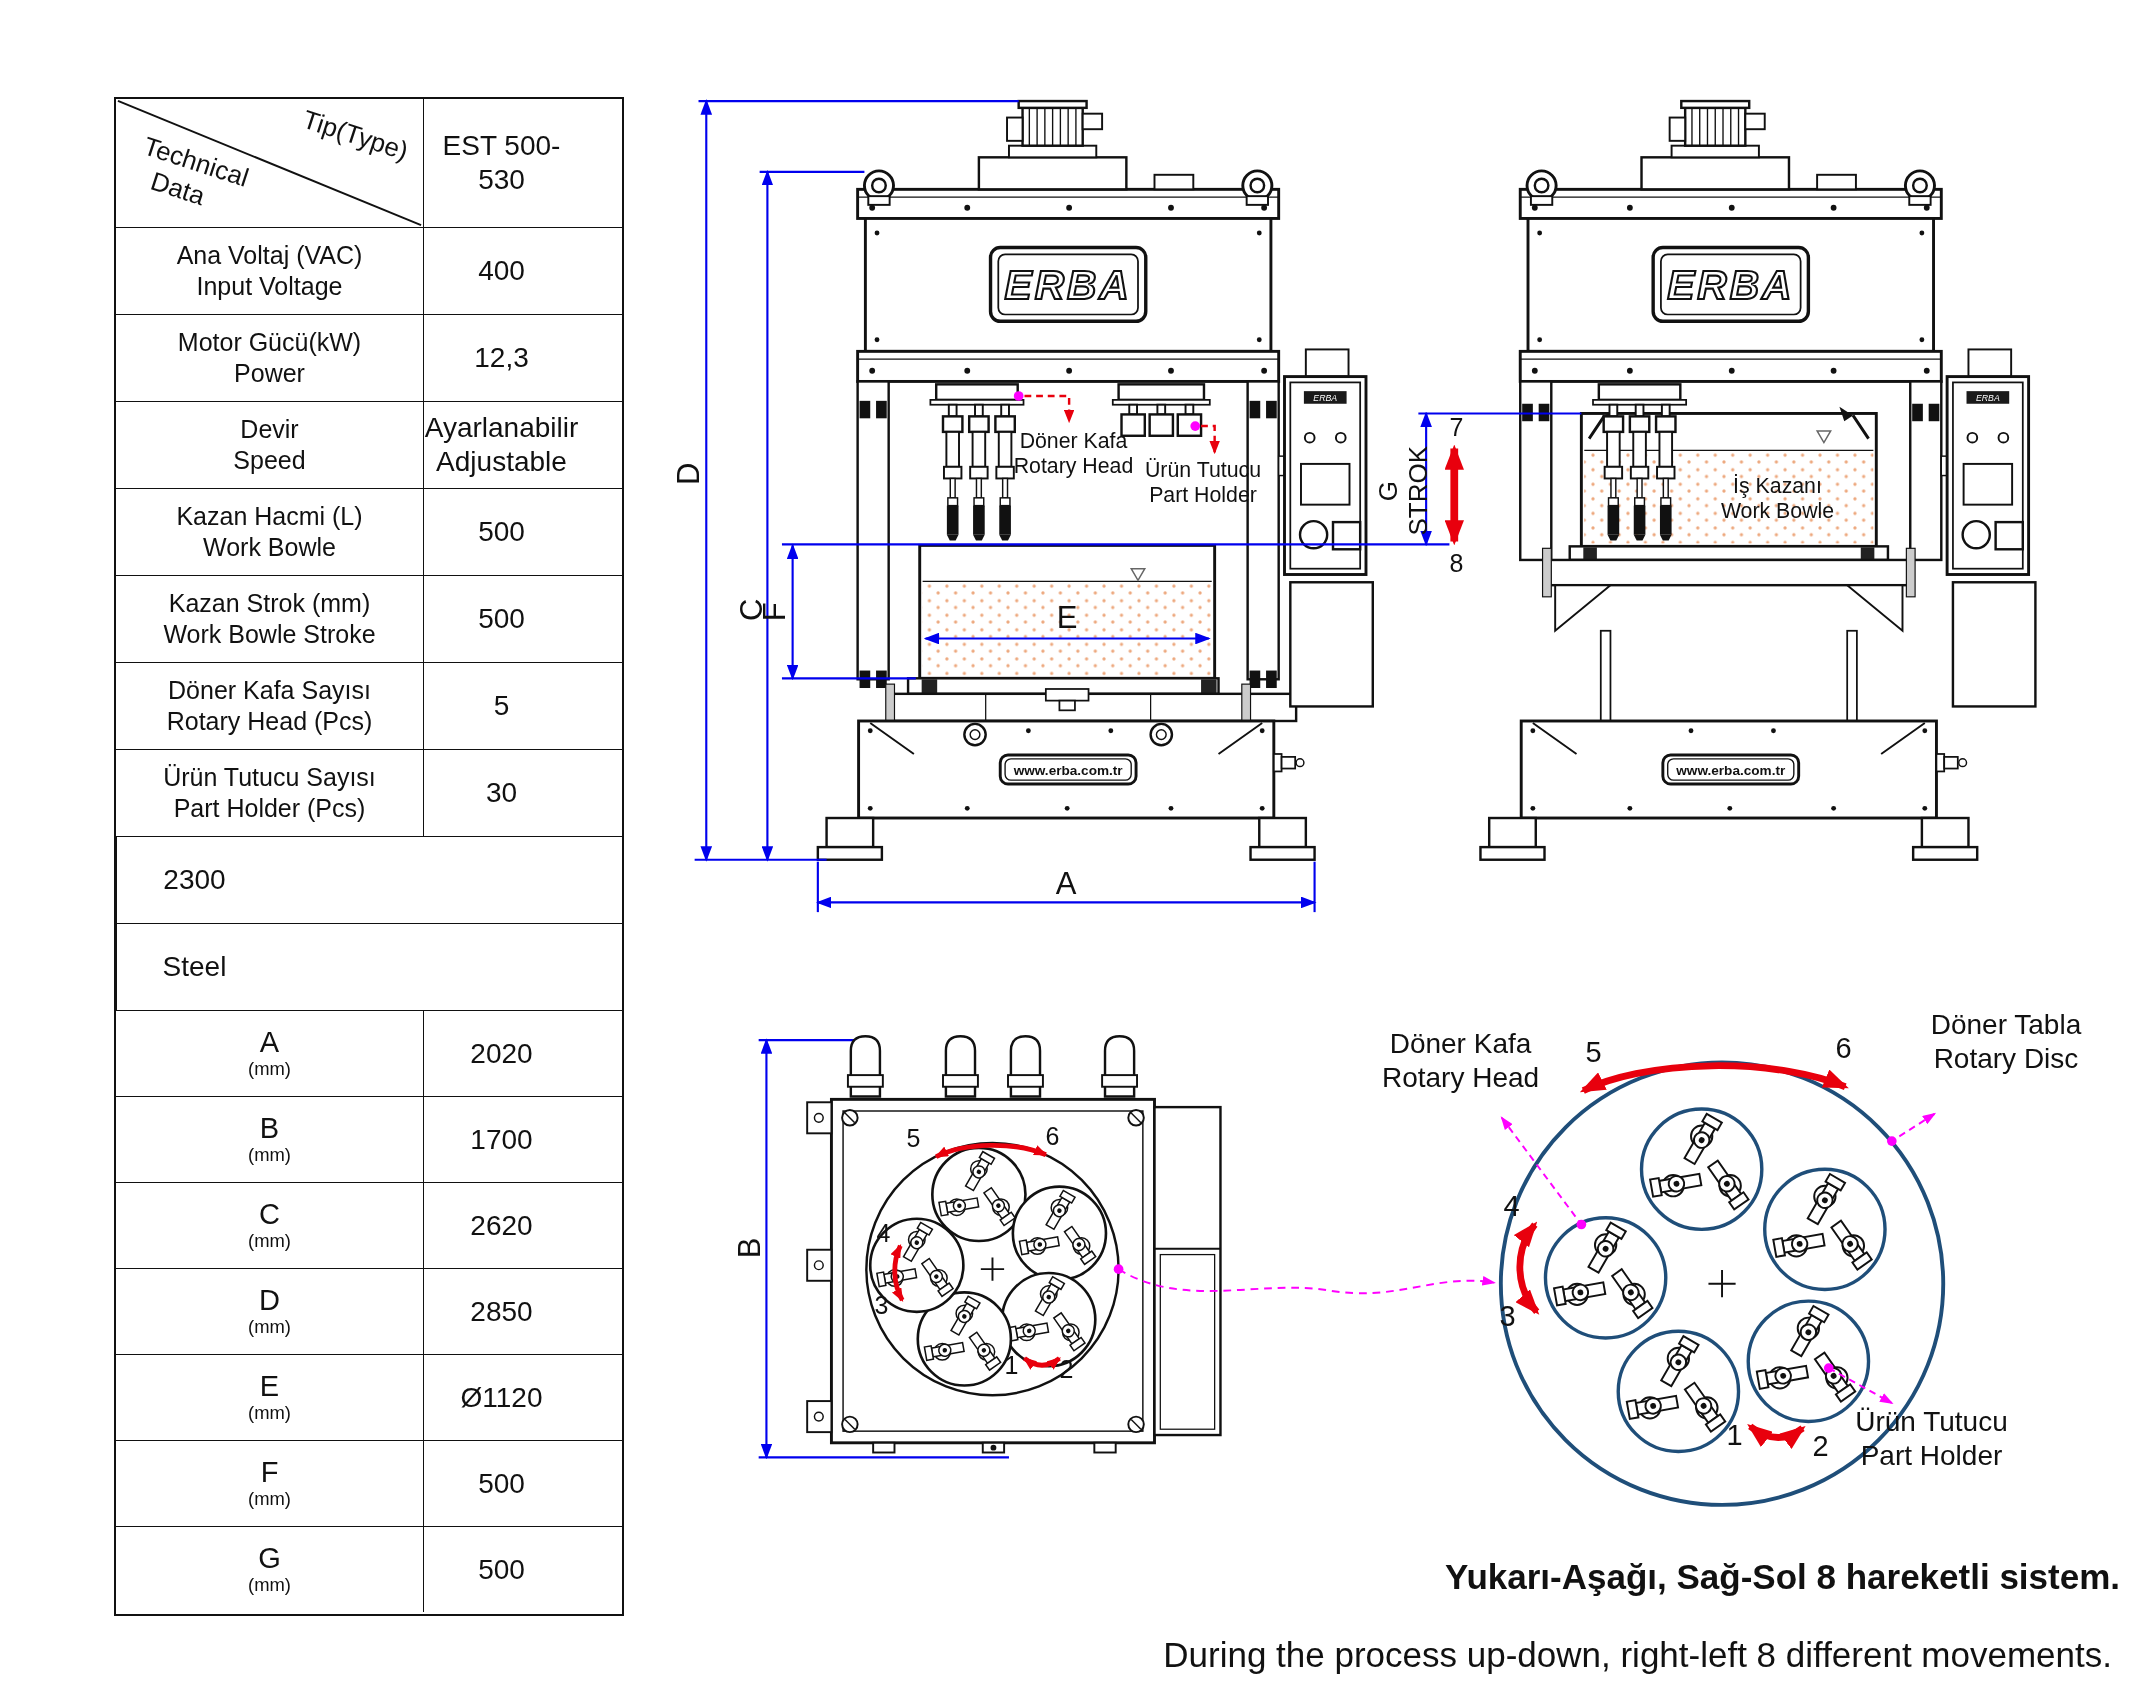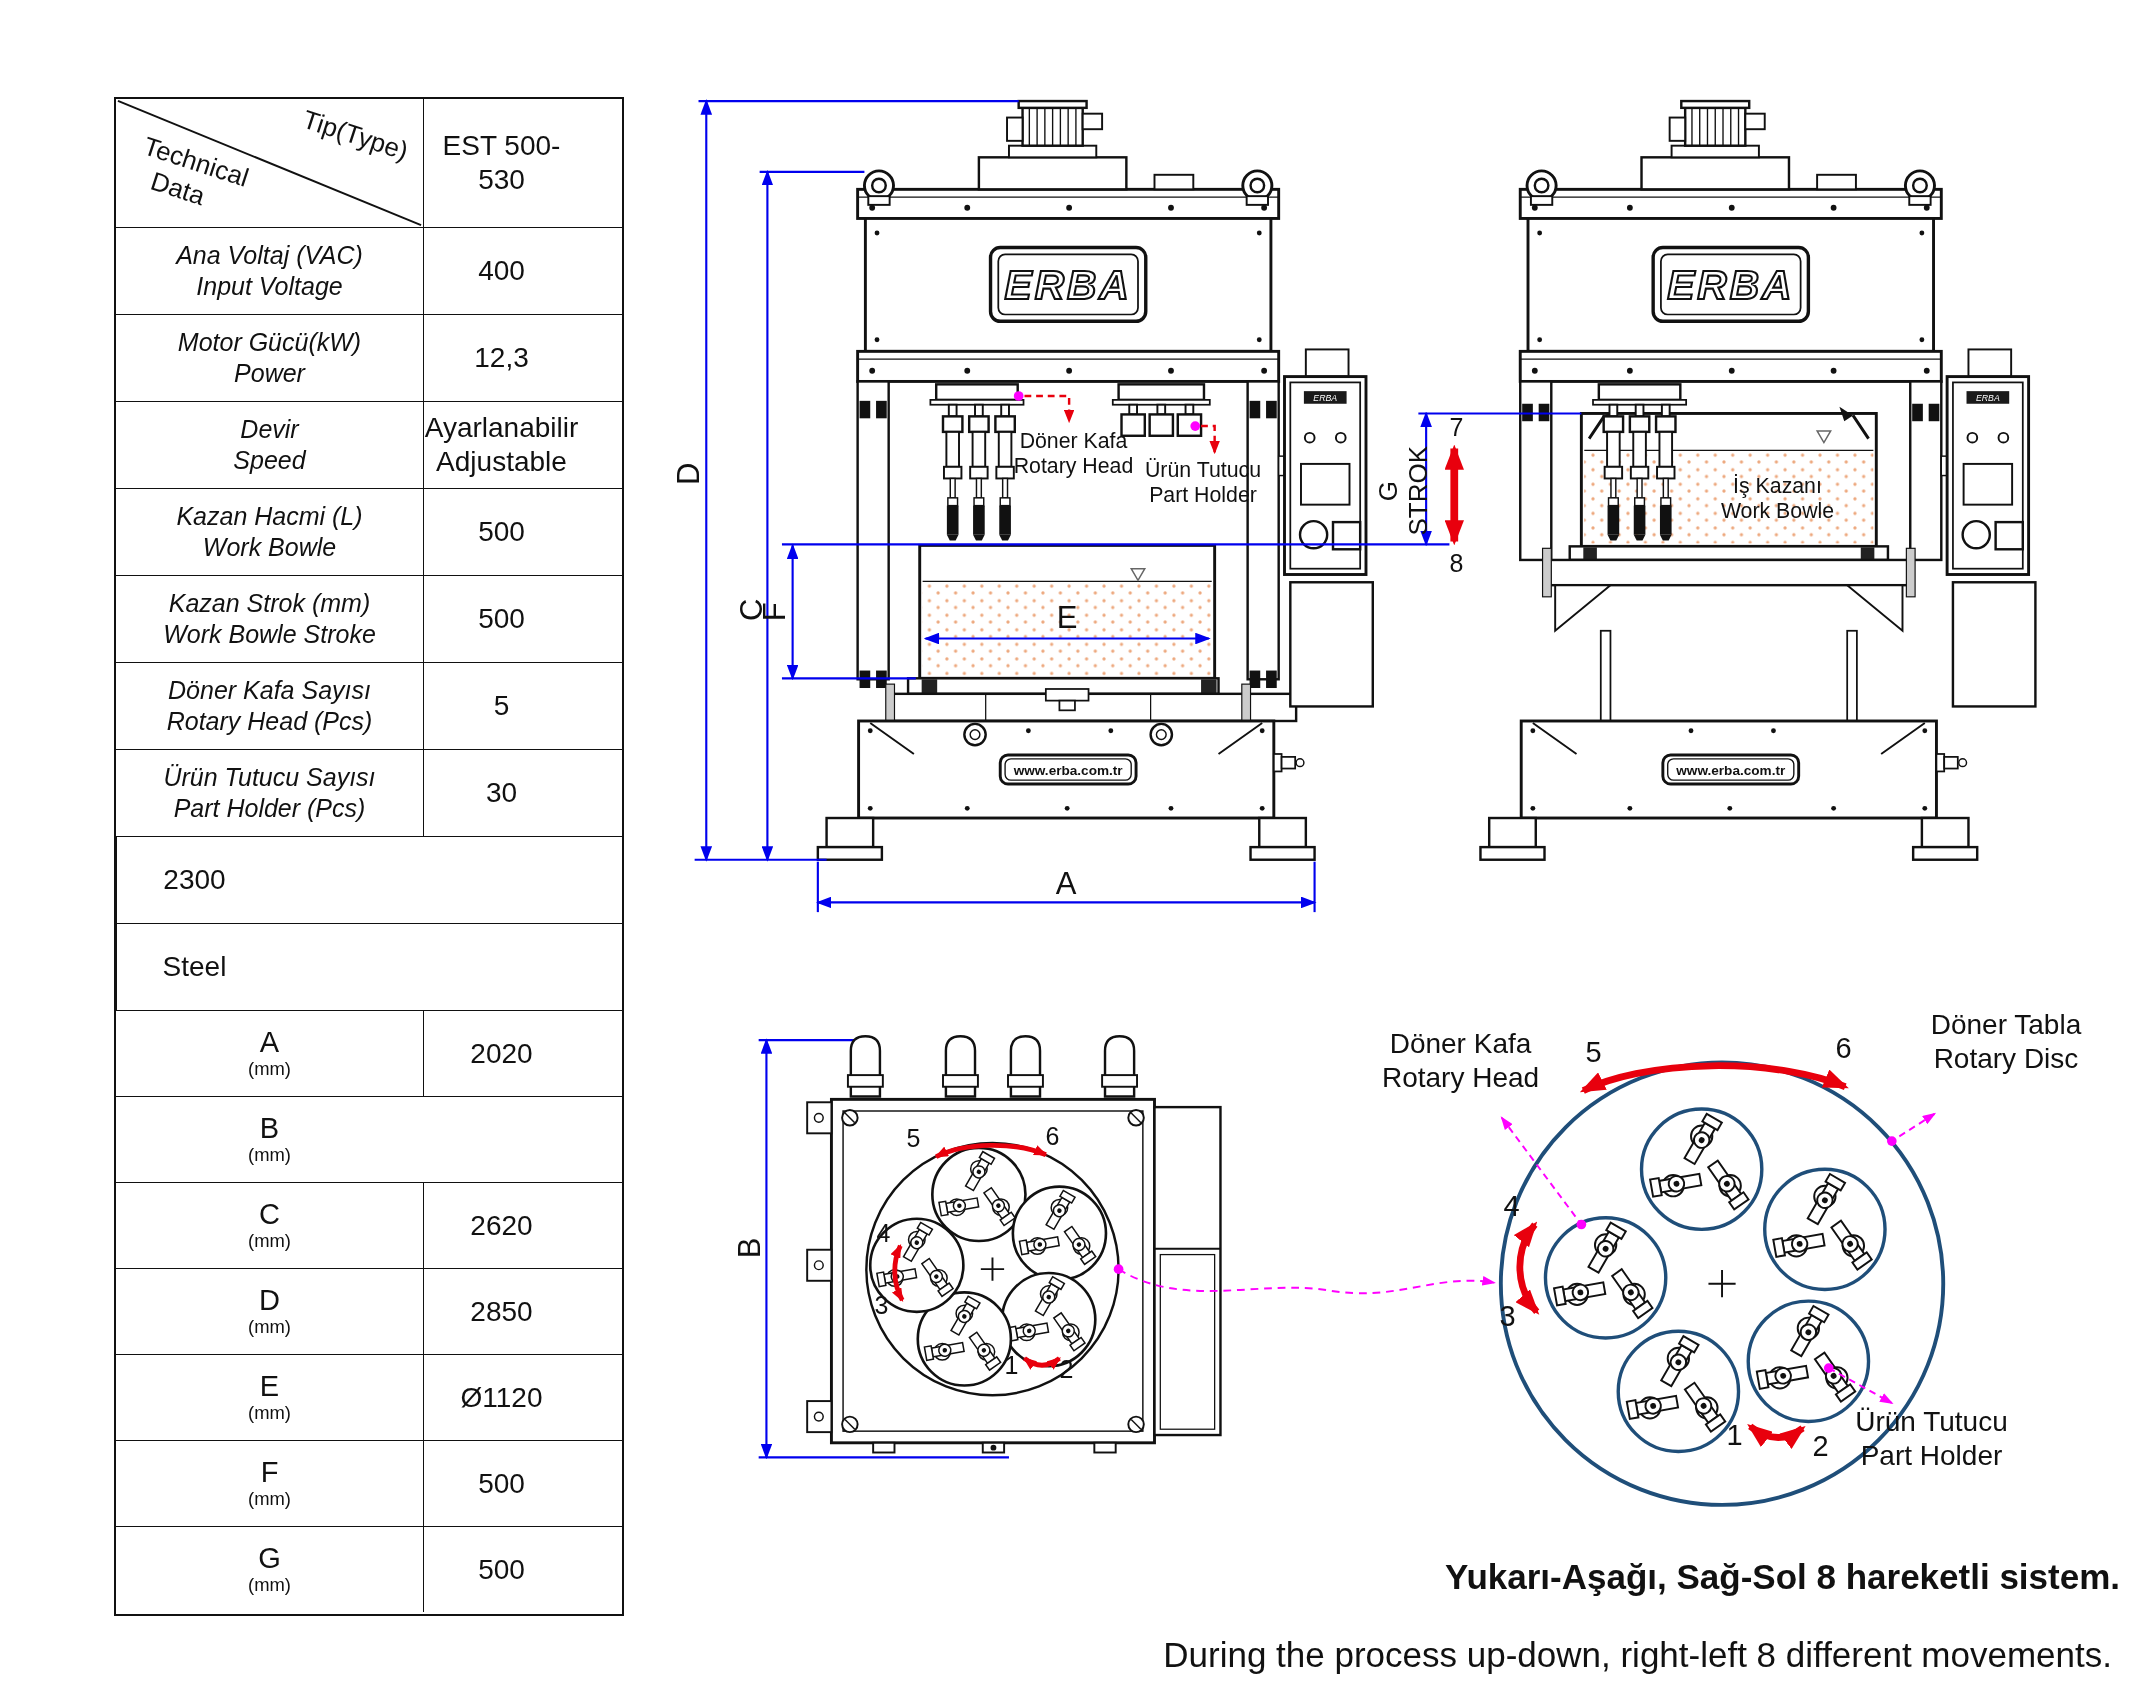--- a/index.html
+++ b/index.html
@@ -19,21 +19,21 @@
   .val{width:156px;border-left:1.9px solid #111;font-size:28px;text-align:center;line-height:1.2;
        justify-content:center;padding:0 5.8px;}
   .hrow{height:128px;position:relative;}
   .hcell{position:relative;width:307px;}
   .diag{position:absolute;left:0;top:0;width:100%;height:100%;}
   .tip{position:absolute;right:13.6px;top:21.3px;font-size:26px;}
   .tech{position:absolute;left:21.3px;top:47px;font-size:26px;line-height:1.2;}
   .tech .ind{padding-left:17.5px;}
   .sprow{height:87px;}
   .dmrow{height:86px;}
-  .l1,.l2{font-size:25px;line-height:1.25;text-align:center;font-style:italic;}
+  .l1,.l2{font-size:25px;line-height:1.25;text-align:center;}
   .dletter{font-size:29px;line-height:1.05;text-align:center;}
   .dunit{font-size:18.4px;line-height:1.2;text-align:center;}
   
   .dim{font-size:31px;}
   .small2{font-size:21.3px;line-height:1.18;white-space:nowrap;}
   .det2{font-size:28px;line-height:1.2;white-space:nowrap;}
   .num{font-size:25px;}
   .numd{font-size:29px;}
   .gstrok{font-size:26px;line-height:1.15;}
   .cap-tr{position:absolute;right:26px;top:1557px;font-size:35px;font-weight:bold;}
@@ -542,20 +542,21 @@
           <div class="dletter">A</div>
           <div class="dunit">(mm)</div>
         </div>
     <div class="cell val">2020</div>
   </div>
   <div class="trow dmrow">
     <div class="cell lab">
           <div class="dletter">B</div>
           <div class="dunit">(mm)</div>
         </div>
+    <div class="cell val">1700</div>
   </div>
   <div class="trow dmrow">
     <div class="cell lab">
           <div class="dletter">C</div>
           <div class="dunit">(mm)</div>
         </div>
     <div class="cell val">2620</div>
   </div>
   <div class="trow dmrow">
     <div class="cell lab">

